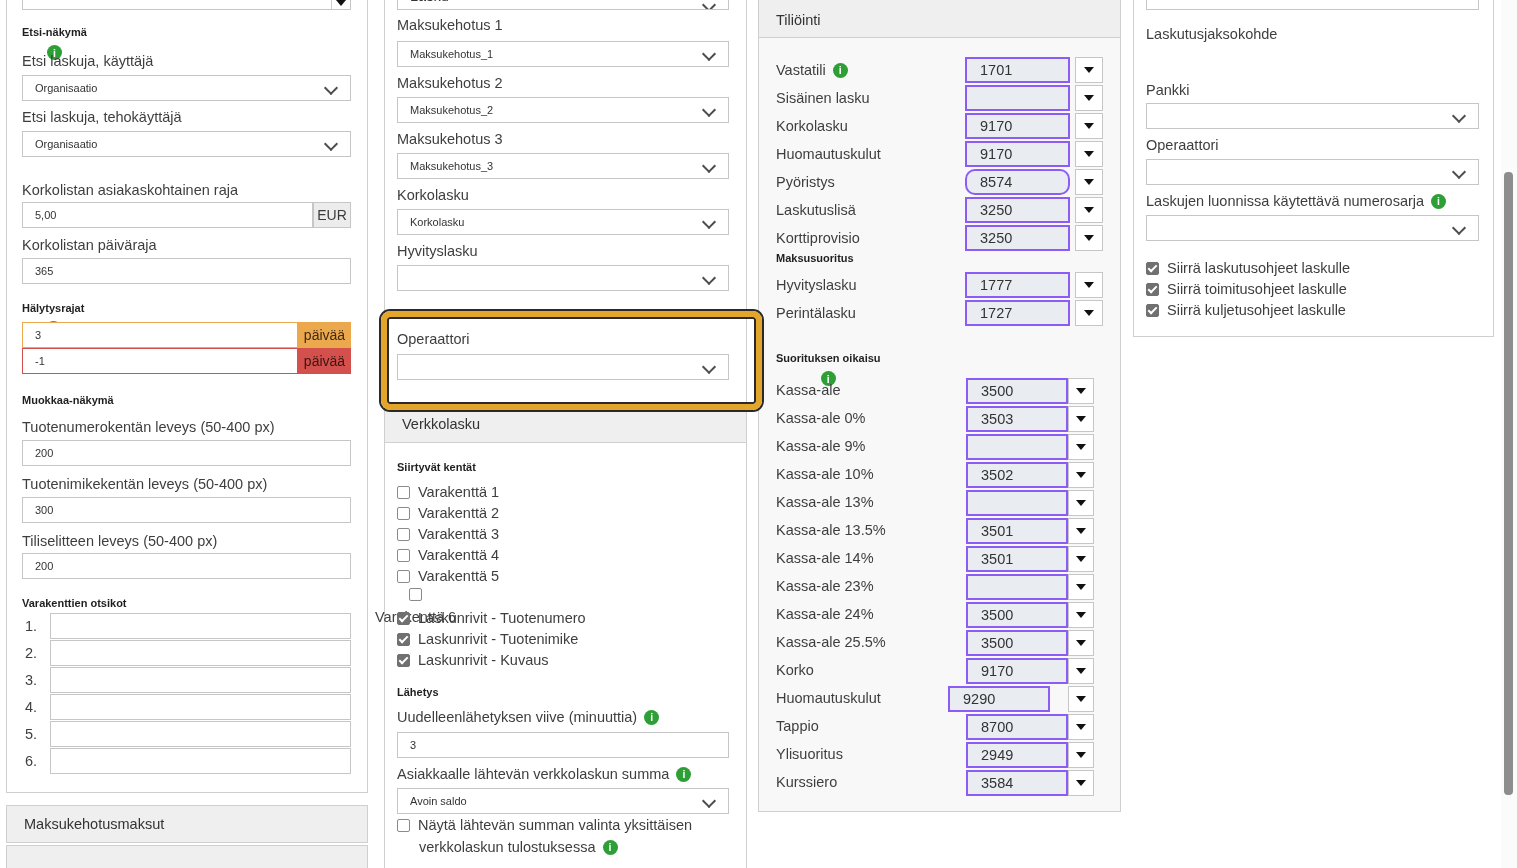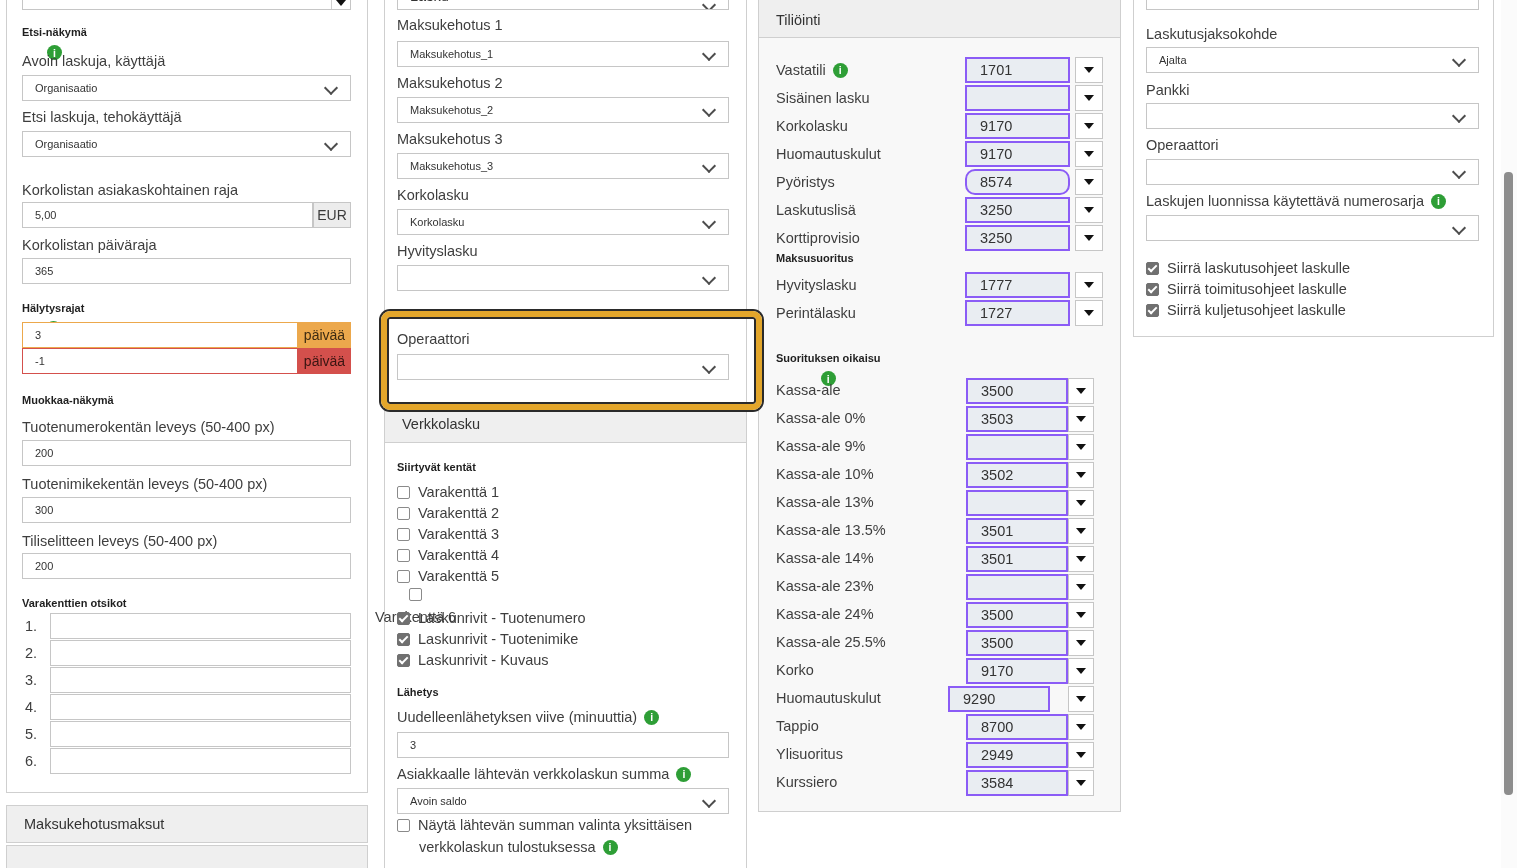--- a/index.html
+++ b/index.html
@@ -75,21 +75,21 @@
         <span class="tri"></span>
       </span>
   </div>
 
   <div class="h1" style="left:22px;top:26px;">
     <span>Etsi-näkymä</span>
     <span class="info"></span>
   </div>
 
   <div class="lbl" style="left:22px;top:52px;">
-      <span>Avoin laskuja, käyttäjä</span>
+      <span>Etsi laskuja, käyttäjä</span>
     </div>
   <div class="select" style="left:22px;top:75px;width:329px;">
     <span>Organisaatio</span>
     <span class="chev"></span>
   </div>
 
   <div class="lbl" style="left:22px;top:108px;">
       <span>Etsi laskuja, tehokäyttäjä</span>
     </div>
   <div class="select" style="left:22px;top:131px;width:329px;">
@@ -479,24 +479,20 @@
   <div class="cfield" style="left:966px;top:770px;width:102px;">3584</div>
   <div class="cbtn" style="left:1068px;top:770px;width:26px;">
       <span class="tri"></span>
     </div>
 
   <div class="clipbox" style="left:1146px;top:-18px;width:333px;height:28px;"></div>
 
   <div class="lbl" style="left:1146px;top:25px;">
       <span>Laskutusjaksokohde</span>
     </div>
-  <div class="select" style="left:1146px;top:47px;width:333px;">
-    <span>Ajalta</span>
-      <span class="chev"></span>
-  </div>
   <div class="lbl" style="left:1146px;top:81px;">
       <span>Pankki</span>
     </div>
   <div class="select" style="left:1146px;top:103px;width:333px;">
     <span></span>
       <span class="chev"></span>
   </div>
   <div class="lbl" style="left:1146px;top:136px;">
       <span>Operaattori</span>
     </div>

